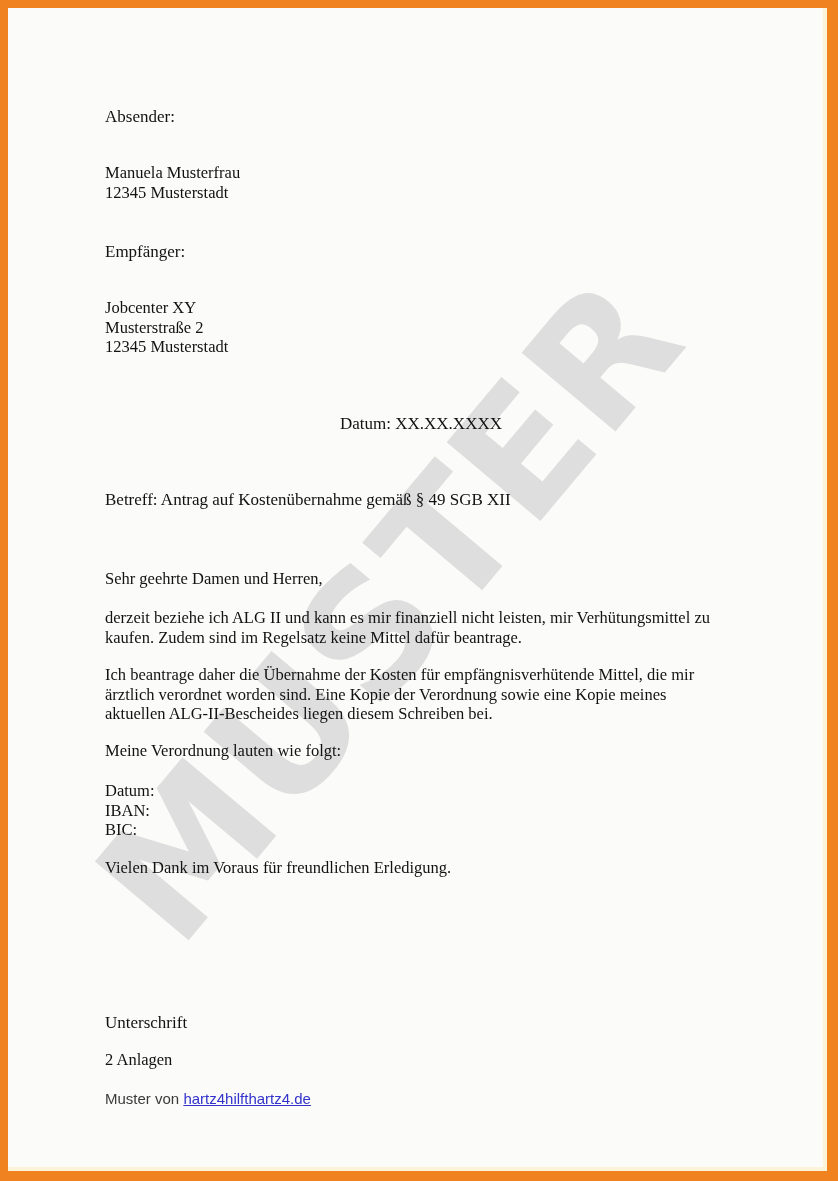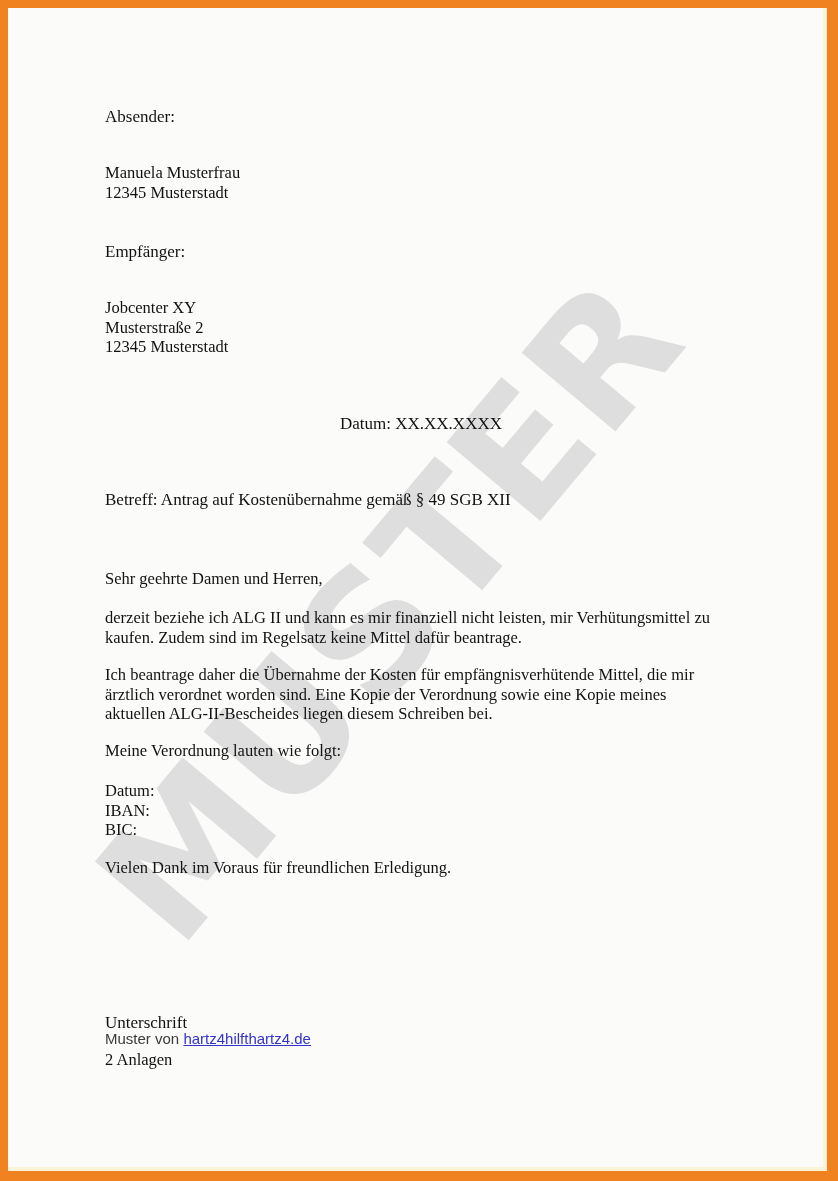--- a/index.html
+++ b/index.html
@@ -111,18 +111,18 @@
       <div>BIC:</div>
     </div>
 
     <div class="blk" style="top:850px">Vielen Dank im Voraus für freundlichen Erledigung.</div>
 
 
     <div class="blk bold" style="top:1005px">Unterschrift</div>
 
     <div class="blk" style="top:1042px">2 Anlagen</div>
 
-    <div class="blk footer-line" style="top:1021px">
+    <div class="blk footer-line" style="top:1081px">
       <span>Muster von </span><a>hartz4hilfthartz4.de</a>
     </div>
 
   </div>
 </div>
 
 </body></html>

